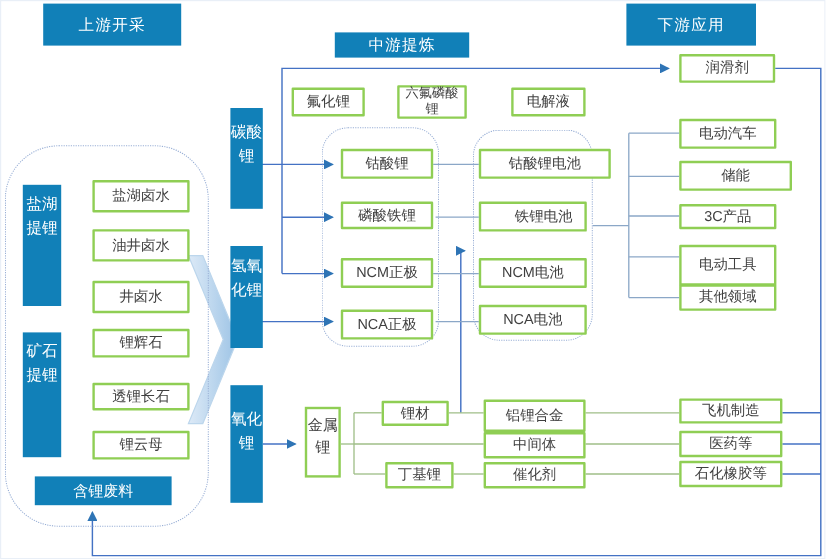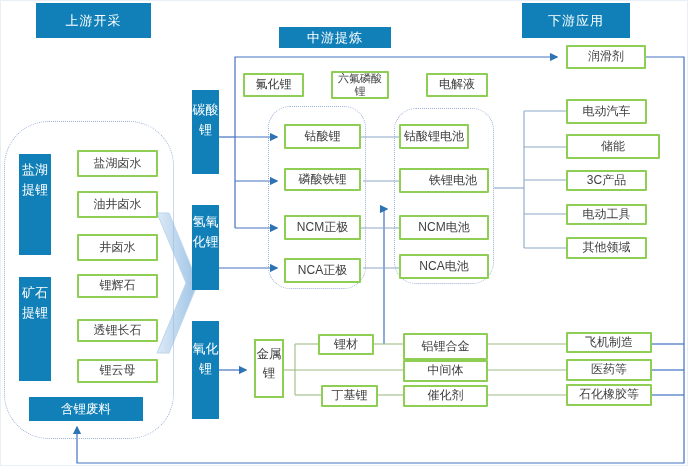--- a/index.html
+++ b/index.html
@@ -127,36 +127,36 @@
   <div class="abs gbox small" style="left:330px;top:70px;width:58px;height:28px;">六氟磷酸锂</div>
   <div class="abs gbox" style="left:425px;top:72px;width:62px;height:24px;">电解液</div>
 
   <div class="abs dotted" style="left:267px;top:105px;width:98px;height:183px;border-radius:22px;"></div>
   <div class="abs gbox" style="left:283px;top:123px;width:77px;height:25px;">钴酸锂</div>
   <div class="abs gbox" style="left:283px;top:167px;width:77px;height:23px;">磷酸铁锂</div>
   <div class="abs gbox" style="left:283px;top:214px;width:77px;height:25px;">NCM正极</div>
   <div class="abs gbox" style="left:283px;top:257px;width:77px;height:25px;">NCA正极</div>
 
   <div class="abs dotted" style="left:393px;top:107px;width:100px;height:176px;border-radius:22px;"></div>
-  <div class="abs gbox" style="left:398px;top:123px;width:70px;height:25px;">钴酸锂电池</div>
+  <div class="abs gbox" style="left:398px;top:123px;width:110px;height:25px;">钴酸锂电池</div>
   <div class="abs gbox" style="left:398px;top:167px;width:90px;height:25px;padding-left:18px;">铁锂电池</div>
   <div class="abs gbox" style="left:398px;top:214px;width:90px;height:25px;">NCM电池</div>
   <div class="abs gbox" style="left:398px;top:253px;width:90px;height:25px;">NCA电池</div>
 
   <div class="abs vgreen" style="left:253px;top:338px;width:30px;height:59px;">金属锂</div>
   <div class="abs gbox" style="left:317px;top:333px;width:56px;height:21px;">锂材</div>
   <div class="abs gbox" style="left:320px;top:384px;width:57px;height:22px;">丁基锂</div>
   <div class="abs gbox" style="left:402px;top:332px;width:85px;height:27px;">铝锂合金</div>
   <div class="abs gbox" style="left:402px;top:359px;width:85px;height:22px;">中间体</div>
   <div class="abs gbox" style="left:402px;top:384px;width:85px;height:22px;">催化剂</div>
 
   <div class="abs gbox" style="left:565px;top:44px;width:80px;height:24px;">润滑剂</div>
   <div class="abs gbox" style="left:565px;top:98px;width:81px;height:25px;">电动汽车</div>
   <div class="abs gbox" style="left:565px;top:133px;width:94px;height:25px;">储能</div>
   <div class="abs gbox" style="left:565px;top:169px;width:81px;height:21px;">3C产品</div>
-  <div class="abs gbox" style="left:565px;top:203px;width:81px;height:21px;">电动工具</div>
+  <div class="abs gbox" style="left:565px;top:203px;width:81px;height:34px;">电动工具</div>
   <div class="abs gbox" style="left:565px;top:236px;width:81px;height:22px;">其他领域</div>
 
   <div class="abs gbox" style="left:565px;top:331px;width:86px;height:21px;">飞机制造</div>
   <div class="abs gbox" style="left:565px;top:358px;width:86px;height:22px;">医药等</div>
   <div class="abs gbox" style="left:565px;top:383px;width:86px;height:22px;">石化橡胶等</div>
 
 </div>
 
 </body></html>

